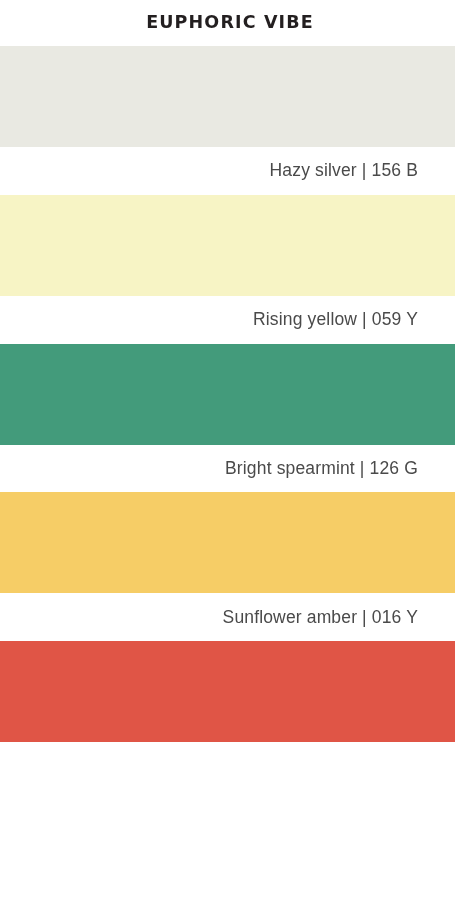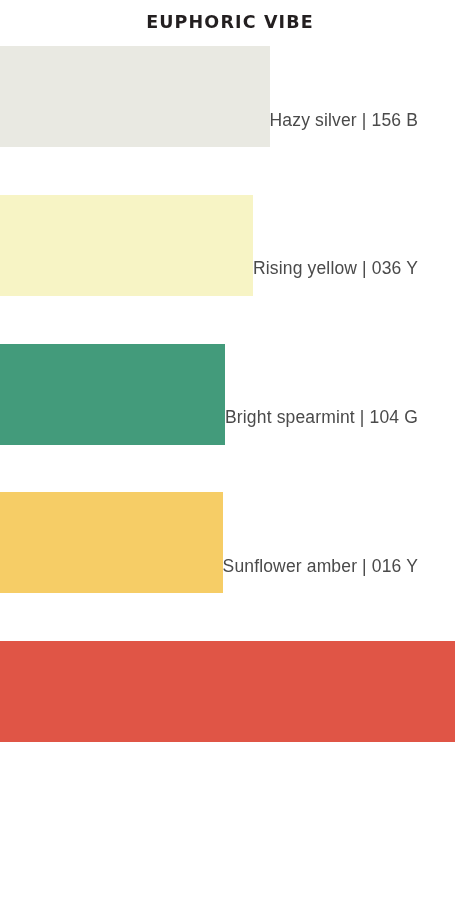--- a/index.html
+++ b/index.html
@@ -49,21 +49,21 @@
   
   #swatch-list {
     flex: 1 1 auto;
     display: flex;
     flex-direction: column;
   }
 
   .swatch-row {
     flex: 1 1 0;
     display: flex;
-    flex-direction: row;
+    flex-direction: column;
     background: #ffffff;
     border-radius: 25px;
   }
 
   .swatch-chip {
     height: 101px;
     min-height: 101px;
     width: 455px;
     background: #cccccc;
   }
@@ -99,27 +99,27 @@
   <div id="swatch-list">
       <div class="swatch-row">
         <div class="swatch-chip" style="background: rgb(233, 233, 226);"></div>
         <div class="swatch-caption">
           <span class="swatch-label">Hazy silver | 156 B</span>
         </div>
       </div>
       <div class="swatch-row">
         <div class="swatch-chip" style="background: rgb(247, 244, 197);"></div>
         <div class="swatch-caption">
-          <span class="swatch-label">Rising yellow | 036 Y</span>
+          <span class="swatch-label">Rising yellow | 059 Y</span>
         </div>
       </div>
       <div class="swatch-row">
         <div class="swatch-chip" style="background: rgb(67, 155, 123);"></div>
         <div class="swatch-caption">
-          <span class="swatch-label">Bright spearmint | 104 G</span>
+          <span class="swatch-label">Bright spearmint | 126 G</span>
         </div>
       </div>
       <div class="swatch-row">
         <div class="swatch-chip" style="background: rgb(246, 205, 102);"></div>
         <div class="swatch-caption">
           <span class="swatch-label">Sunflower amber | 016 Y</span>
         </div>
       </div>
       <div class="swatch-row">
         <div class="swatch-chip" style="background: rgb(224, 85, 70);"></div>

